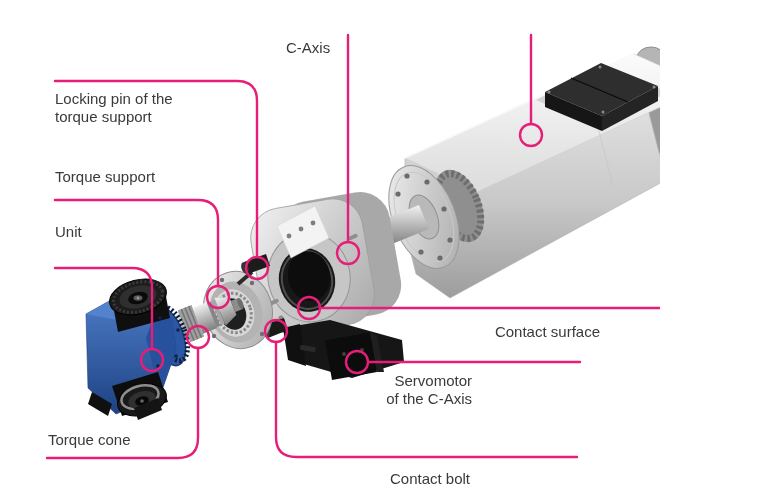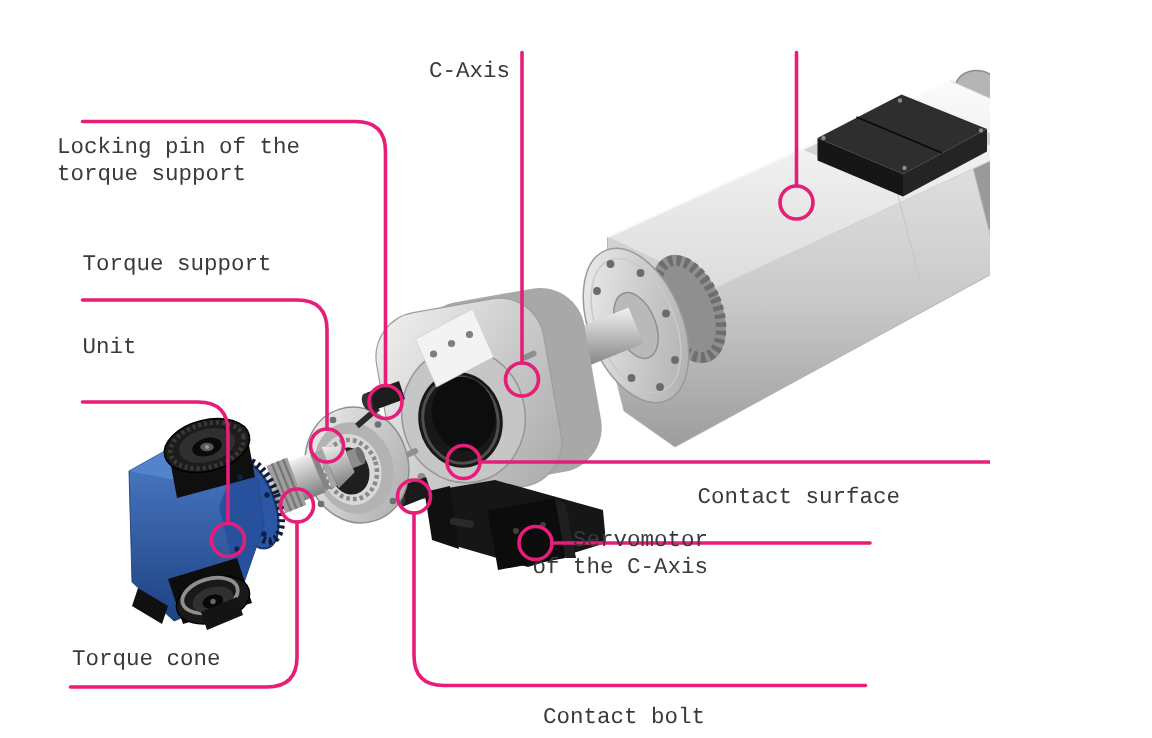--- a/index.html
+++ b/index.html
@@ -7,21 +7,21 @@
     --text:#3A3A3A;
     --bg:#ffffff;
   }
   *{margin:0;padding:0;box-sizing:border-box;}
   html,body{background:#fff;}
   .stage{
     position:relative;
     width:660px;height:492px;
     background:var(--bg);
     overflow:hidden;
-    font-family:Liberation Mono, monospace;
+    font-family:Liberation Sans, sans-serif;
   }
   .stage svg{position:absolute;left:0;top:0;}
   .label{
     position:absolute;
     font-size:15px;
     line-height:17.5px;
     color:var(--text);
     white-space:pre-line;
   }
   .label.right{text-align:right;margin-top:40px;}
@@ -229,23 +229,23 @@
 
       <circle class="callout" cx="357" cy="362" r="11"></circle>
       <path class="callout" d="M368,362 H580"></path>
 
       <circle class="callout" cx="276" cy="331" r="11"></circle>
       <path class="callout" d="M276,342 V437 Q276,457 296,457 H577"></path>
     </g>
   </svg>
 
   <div class="label" style="left:286px;top:39px;">C-Axis</div>
-  <div class="label" style="left:38px;top:90px;">Locking pin of the
+  <div class="label" style="left:55px;top:90px;">Locking pin of the
 torque support</div>
   <div class="label" style="left:55px;top:168px;">Torque support</div>
   <div class="label" style="left:55px;top:223px;">Unit</div>
   <div class="label" style="left:48px;top:431px;">Torque cone</div>
   <div class="label right" style="right:60px;top:283px;">Contact surface</div>
-  <div class="label right" style="right:188px;top:312px;text-align:right;">Servomotor
+  <div class="label right" style="right:188px;top:332px;text-align:right;">Servomotor
 of the C-Axis</div>
   <div class="label right" style="right:190px;top:430px;">Contact bolt</div>
 
 </div>
 
 </body></html>

